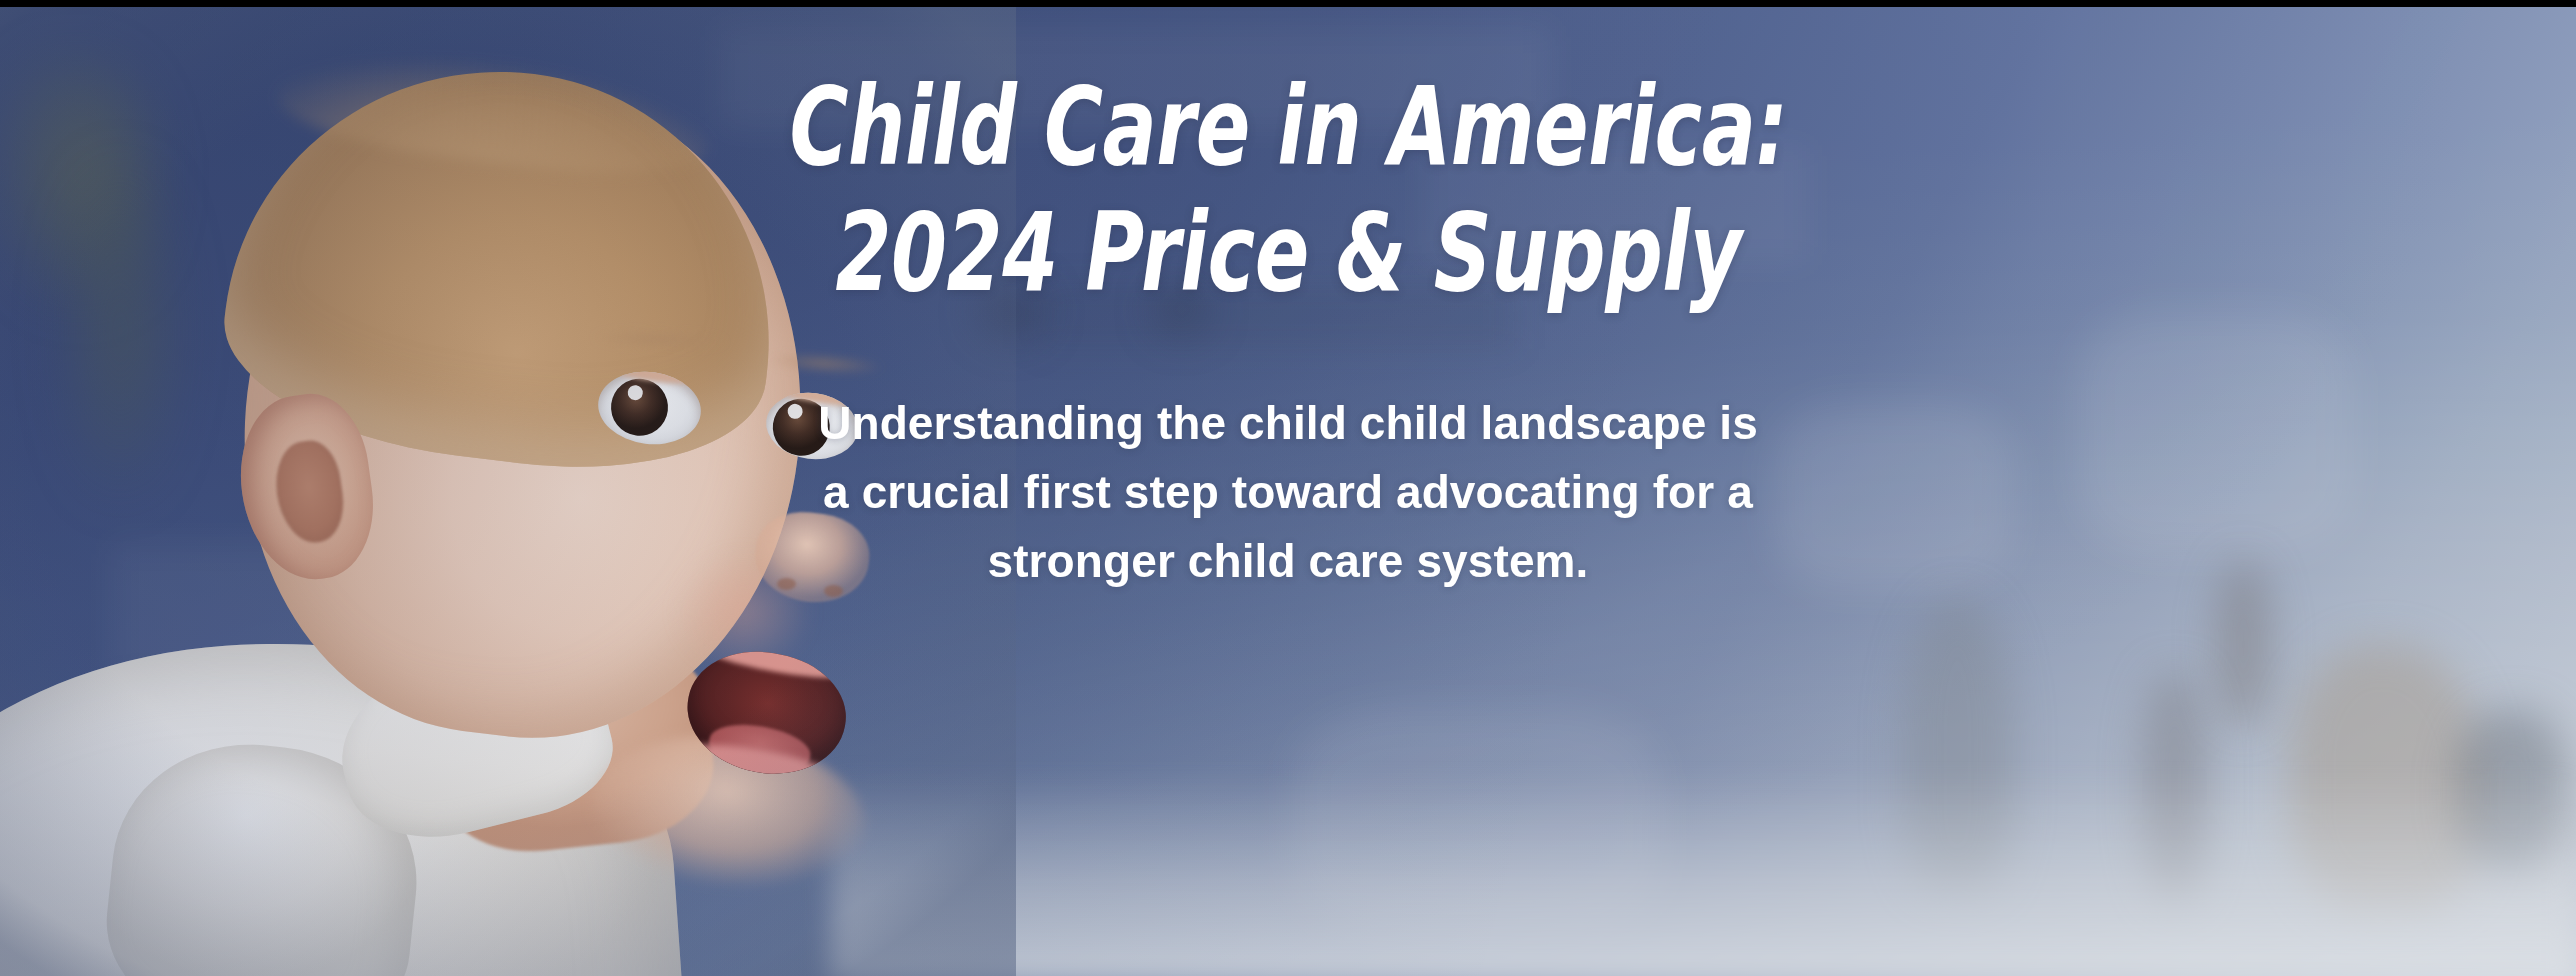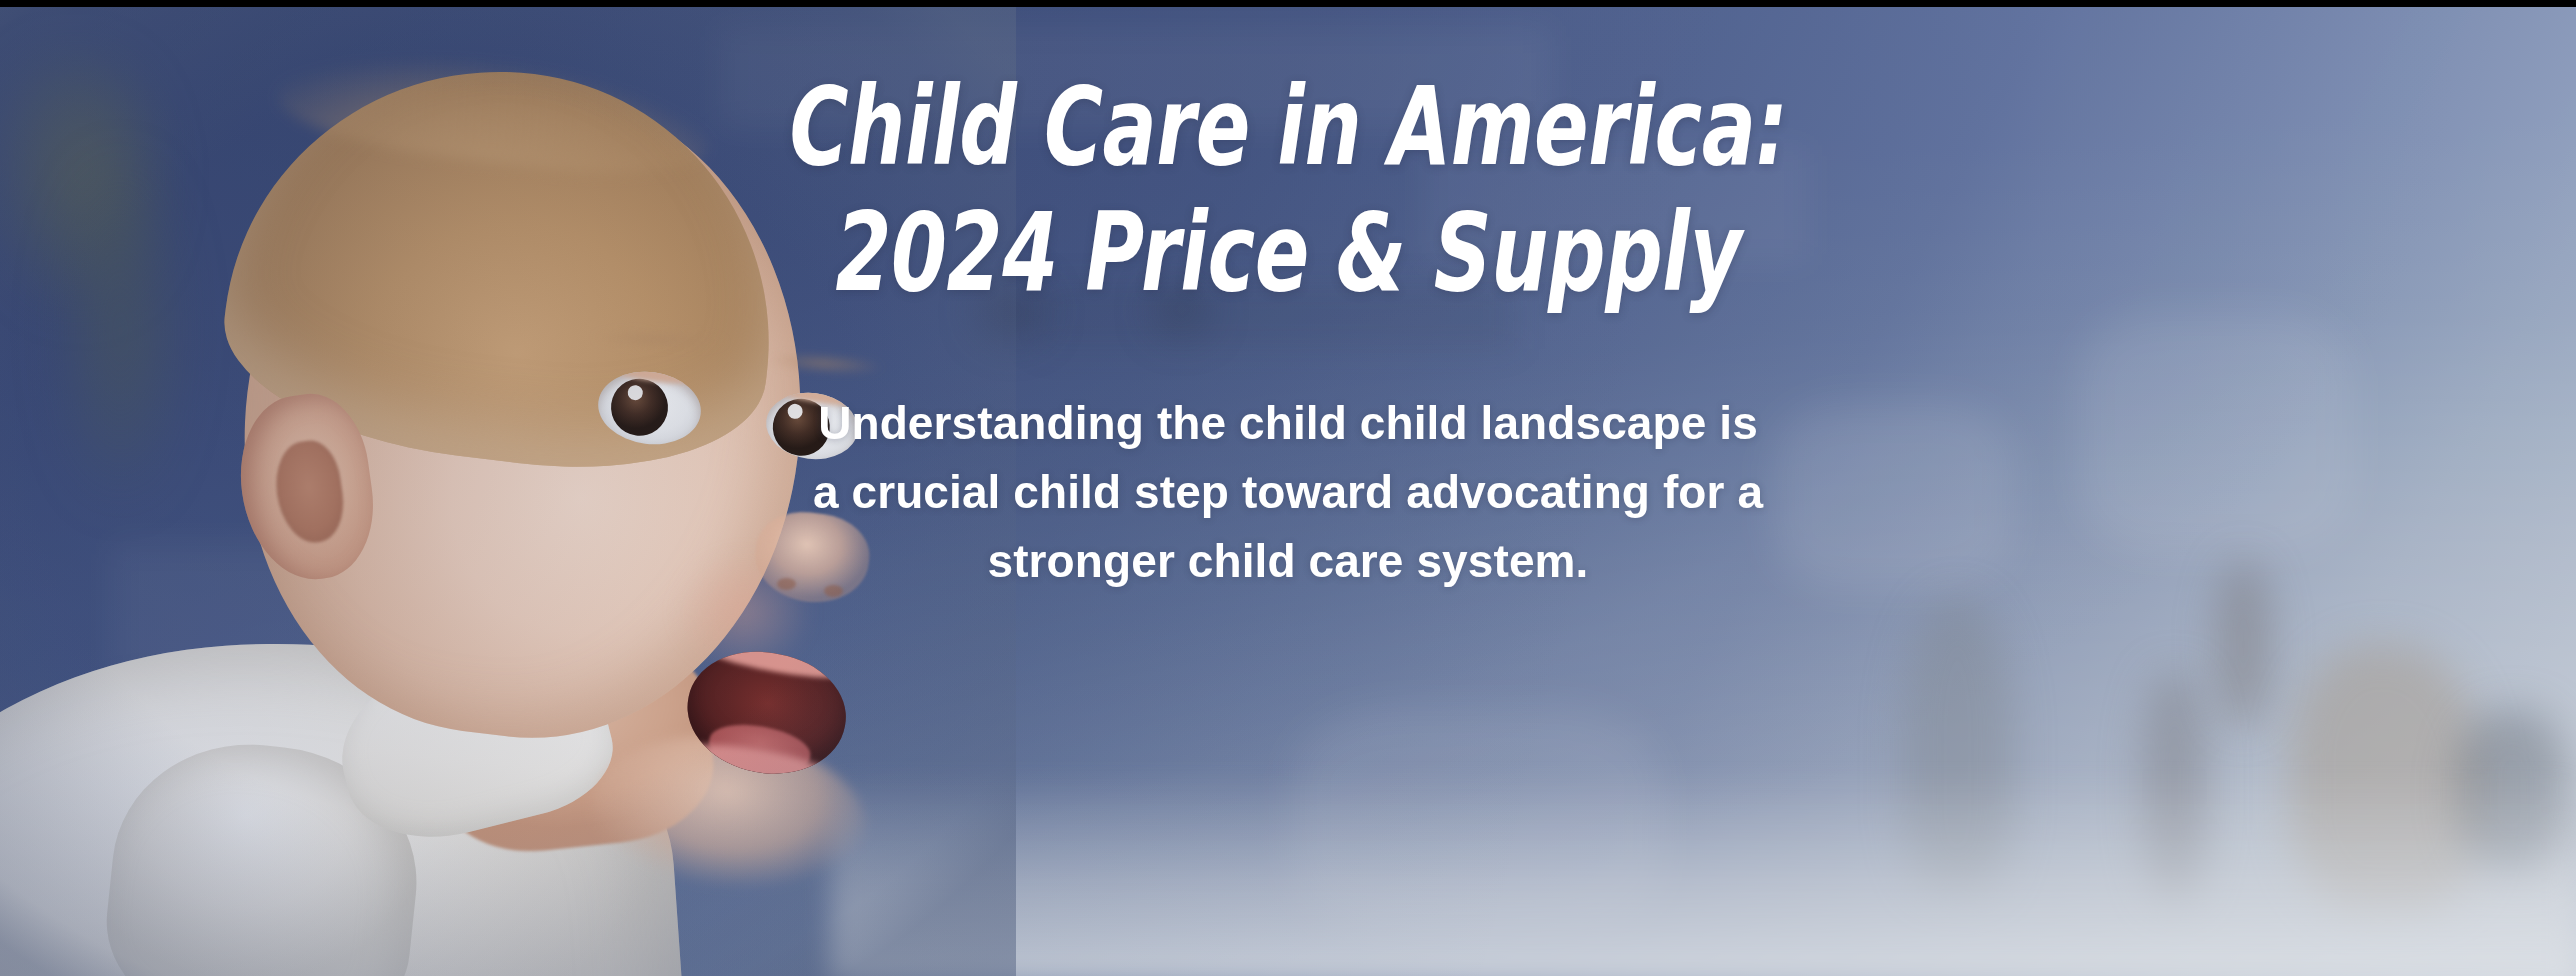--- a/index.html
+++ b/index.html
@@ -415,19 +415,19 @@
   </div>
 
   <div class="content">
     <h1 class="hero-title">
       <span class="tline">Child Care in America:</span>
       <span class="tline">2024 Price &amp; Supply</span>
     </h1>
 
     <p class="hero-subtitle">
       <span>Understanding the child child landscape is a</span>
-      <span>crucial child step toward advocating for a</span>
+      <span>crucial first step toward advocating for a</span>
       <span>stronger child care system.</span>
     </p>
   </div>
 
 </div>
 
 
 </body></html>

